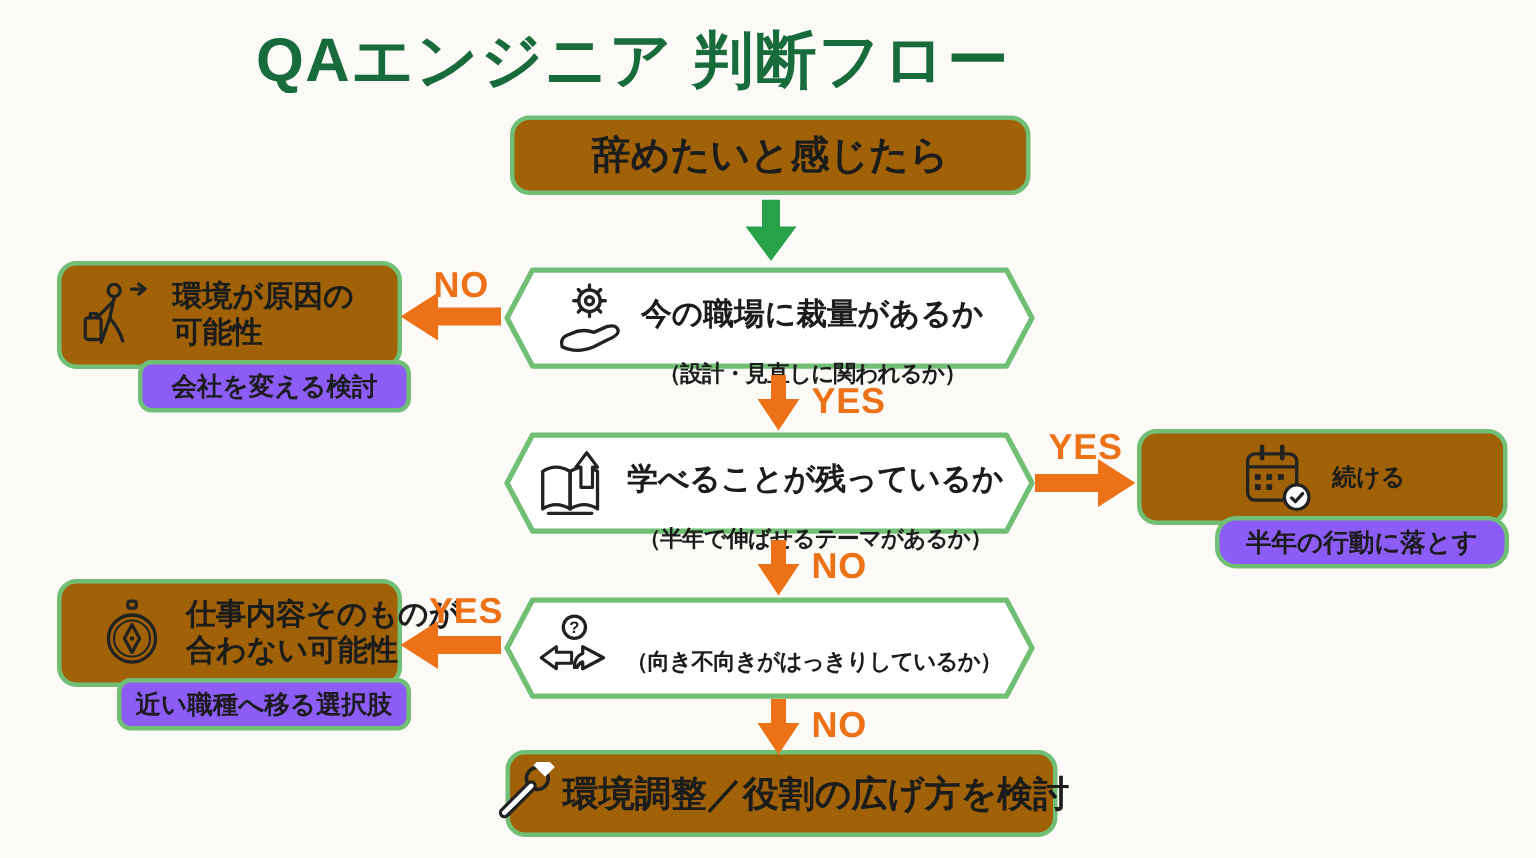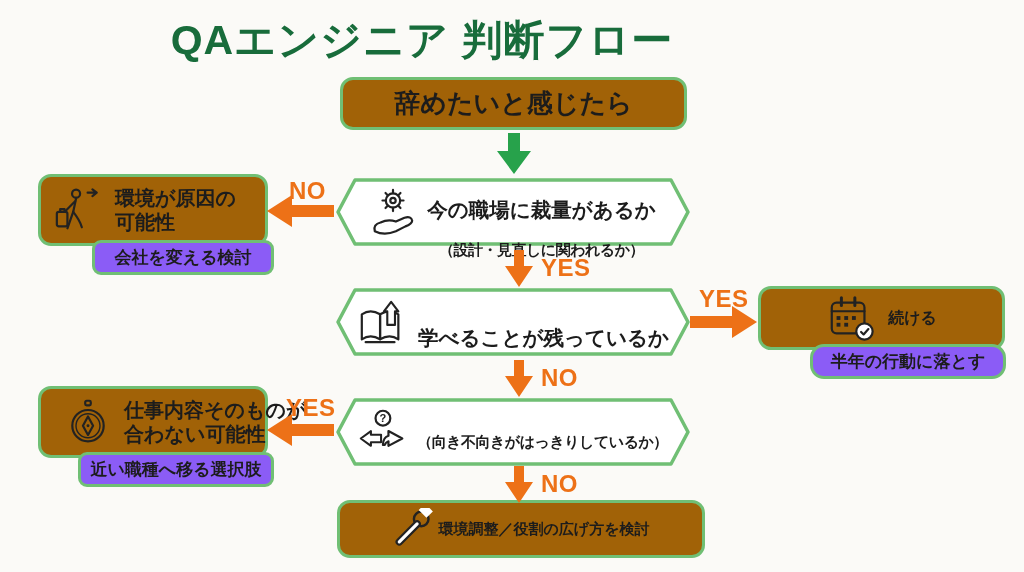--- a/index.html
+++ b/index.html
@@ -56,21 +56,21 @@
     position:absolute;color:var(--orange);
     font-size:24px;font-weight:900;letter-spacing:0.5px;z-index:2;
   }
   .arr{position:absolute;z-index:1;}
   .g-poly{fill:var(--arrow-green);}
   .o-poly{fill:var(--orange);}
 
   .icon{flex:0 0 auto;}
   .icon path,.icon circle,.icon rect,.icon line,.icon polyline{vector-effect:non-scaling-stroke;}
 
-  .final-box{left:337px;top:500px;width:368px;height:58px;gap:4px;font-size:15px;font-weight:900;white-space:nowrap;text-align:right;}
+  .final-box{left:337px;top:500px;width:368px;height:58px;gap:4px;font-size:24px;font-weight:900;white-space:nowrap;text-align:right;}
 </style>
 </head>
 <body>
 
 <div id="stage">
 
   <div class="title">QAエンジニア 判断フロー</div>
 
   <div class="box start-box">
     <span>辞めたいと感じたら</span>
@@ -141,20 +141,21 @@
     </svg>
     <div class="hex-content">
       <svg class="icon" width="50" height="52" viewBox="0 0 52 52" fill="none" stroke="#222" stroke-width="2.2" stroke-linecap="round" stroke-linejoin="round">
         <path d="M5 18 Q14 12 24 18 L24 44 Q14 38 5 44 Z"></path>
         <path d="M43 18 Q34 12 24 18 L24 44 Q34 38 43 44 Z"></path>
         <path d="M9 47 H39"></path>
         <polygon points="28,15 35.5,5 43,15 39.5,15 39.5,29 31.5,29 31.5,15" fill="#fff"></polygon>
       </svg>
       <div class="hex-text">
         <span class="l1">学べることが残っているか</span>
+        <span class="l2">（半年で伸ばせるテーマがあるか）</span>
       </div>
     </div>
   </div>
 
   <span class="edge-label" style="left:699px;top:285px">YES</span>
   <svg class="arr" style="left:690px;top:305px" width="68" height="34">
     <polygon class="o-poly" points="0,11 42,11 42,1 67,17 42,33 42,23 0,23"></polygon>
   </svg>
 
   <div class="box outcome" style="left:758px;top:286px;width:247px;height:64px;">

